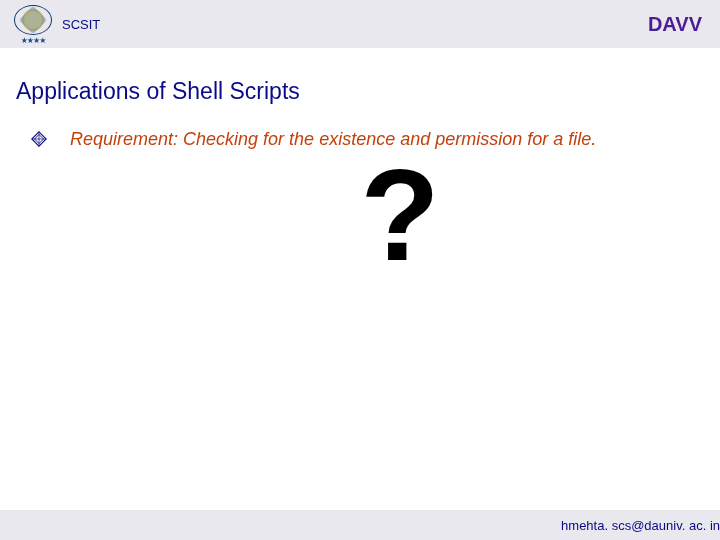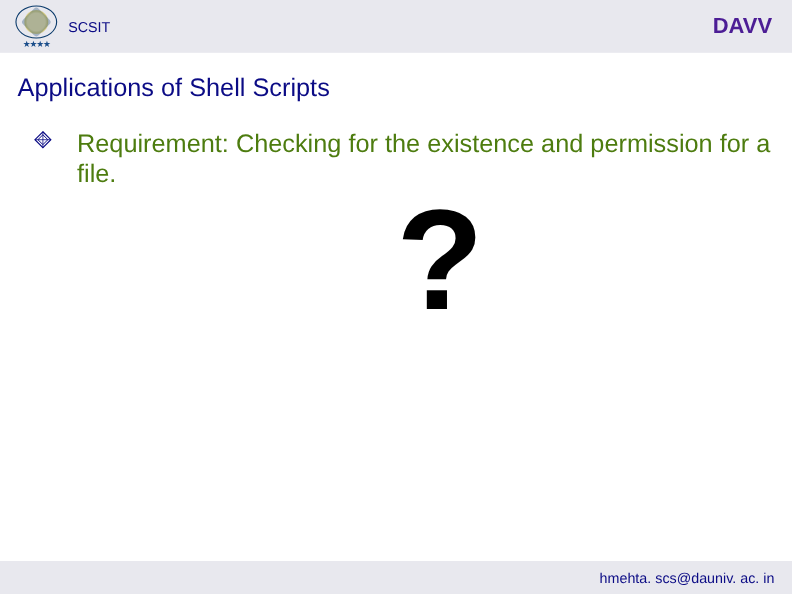--- a/index.html
+++ b/index.html
@@ -66,61 +66,61 @@
     .header-right {
       position: absolute;
       right: 18px;
       font-size: 20px;
       font-weight: bold;
       color: #4c1d95;
     }
     .title {
       font-size: 23px;
       color: #0b0b85;
-      margin: 18px 0 0 16px;
+      margin: 30px 0 0 16px;
       font-weight: normal;
     }
     .content {
       padding: 24px 0 0 30px;
     }
     .bullet-row {
       display: flex;
       align-items: flex-start;
     }
     .bullet-icon {
       width: 18px;
       height: 18px;
       margin-right: 22px;
       margin-top: 1px;
       flex-shrink: 0;
     }
     .bullet-text {
-      font-size: 23px;
-      color: #4d7c0f;
+      font-size: 18px;
+      color: #c2410c;
+      font-style: italic;
     }
     .question-mark {
       font-size: 130px;
       font-weight: bold;
       color: #000;
       text-align: center;
       margin-top: -10px;
       margin-left: 50px;
       font-family: Arial, sans-serif;
     }
     .footer {
       position: absolute;
       bottom: 0;
       left: 0;
       width: 100%;
       height: 30px;
       background: #e8e8ee;
       display: flex;
       align-items: center;
       justify-content: flex-end;
-      padding-right: 16px;
       margin-top: 42px;
     }
     .footer-text {
       font-size: 13px;
       color: #0b0b85;
     }
   </style>
 </head>
 <body>
 

